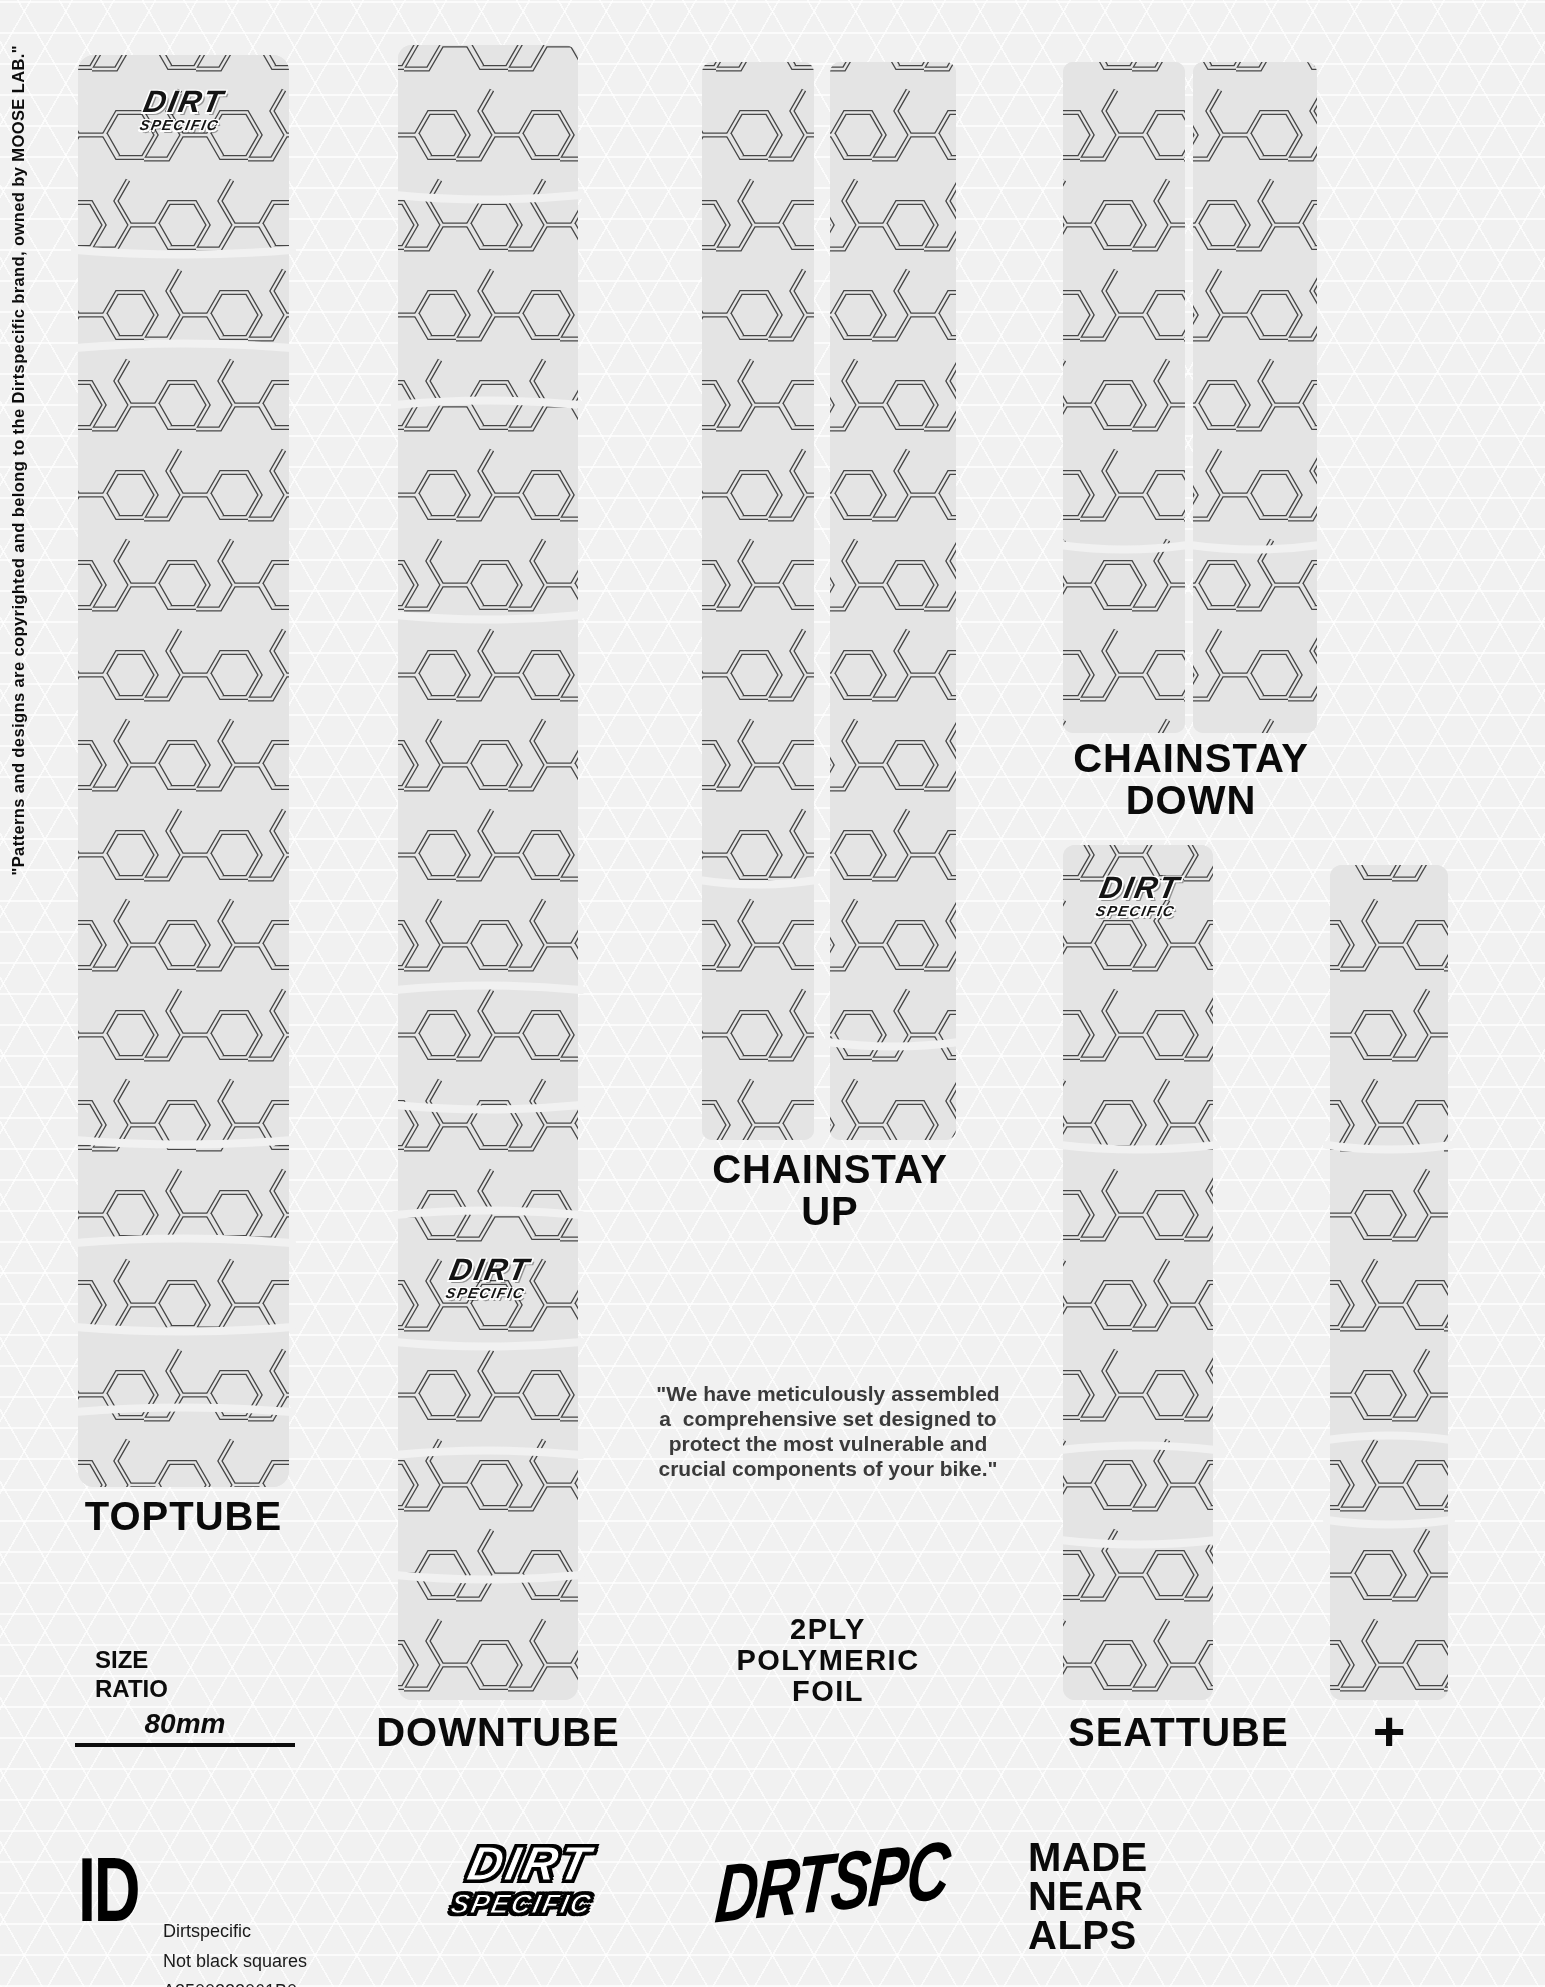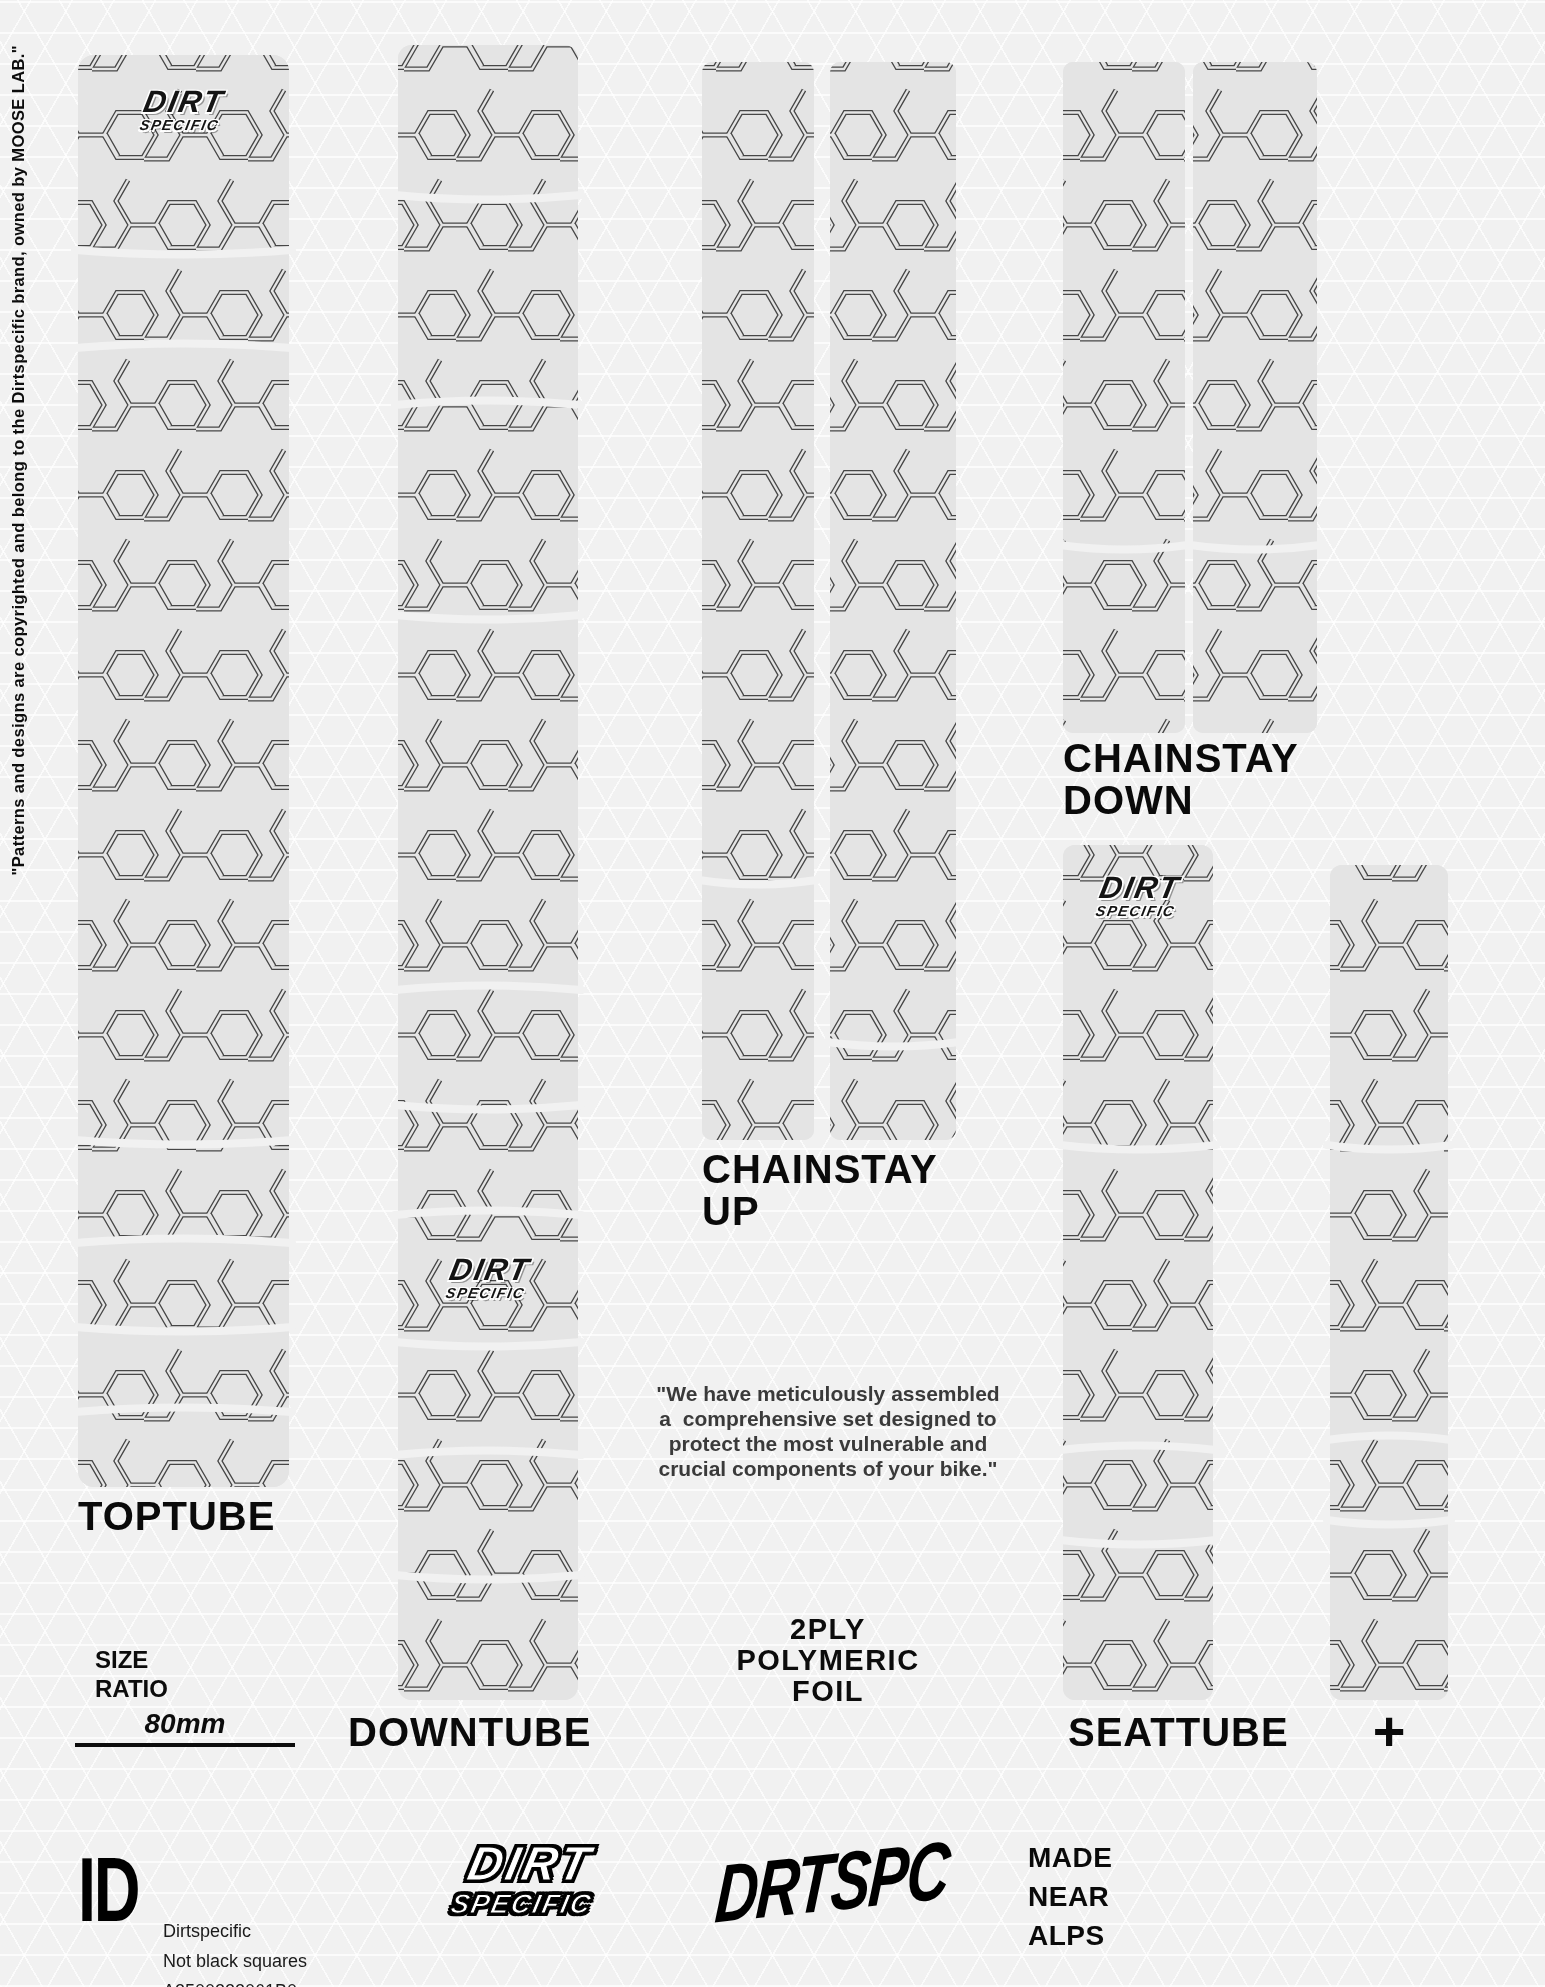--- a/index.html
+++ b/index.html
@@ -22,21 +22,21 @@
     left:0;top:8px;width:36px;height:905px;
     display:flex;align-items:center;justify-content:center;
   }
   .v-copy span{
     writing-mode:vertical-rl;transform:rotate(180deg);
     font-size:16.5px;font-weight:700;letter-spacing:.4px;color:#0c0c0c;white-space:nowrap;
   }
 
   .big-label{
     font-size:40px;font-weight:800;letter-spacing:1px;color:#0a0a0a;
-    text-align:left;line-height:42px;
+    text-align:center;line-height:42px;
   }
   .plus-label{font-size:56px;font-weight:800;color:#0a0a0a;text-align:center;line-height:50px;}
 
   .strip-logo{
     text-align:center;transform:skewX(-11deg);
     font-style:italic;font-weight:900;color:#141414;line-height:1;
     text-shadow:-1.5px -1.5px 0 #ffffff,1.5px -1.5px 0 #ffffff,-1.5px 1.5px 0 #ffffff,1.5px 1.5px 0 #ffffff,3px 3px 0 rgba(0,0,0,.35);
   }
   .strip-logo .l1{font-size:31px;letter-spacing:2px;}
   .strip-logo .l2{font-size:14.5px;letter-spacing:1.5px;margin-top:1px;}
@@ -62,21 +62,21 @@
     font-style:italic;font-weight:900;transform:skewX(-12deg);color:#ffffff;line-height:1;
     text-shadow:-3px -3px 0 #000,3px -3px 0 #000,-3px 3px 0 #000,3px 3px 0 #000,-3px 0 0 #000,3px 0 0 #000,0 -3px 0 #000,0 3px 0 #000;
     -webkit-text-stroke:1px #000;}
   .logo-dirt-footer .l1{font-size:48px;letter-spacing:3px;}
   .logo-dirt-footer .l2{font-size:27px;letter-spacing:2px;margin-top:3px;}
 
   .logo-script{left:715px;top:1848px;width:230px;text-align:center;
     font-size:60px;font-weight:900;font-style:italic;letter-spacing:-2px;color:#000;
     transform:rotate(-6deg) skewX(-10deg) scale(1,1.35);transform-origin:center;}
 
-  .made{left:1028px;top:1838px;font-size:28px;font-weight:800;line-height:39px;
+  .made{left:1028px;top:1838px;font-size:40px;font-weight:800;line-height:39px;
     letter-spacing:.5px;color:#0a0a0a;}
 </style>
 </head>
 <body>
 
 <div class="page">
 
   <svg class="strips" width="1545" height="1987" viewBox="0 0 1545 1987">
     <defs>
       <g id="psm">

